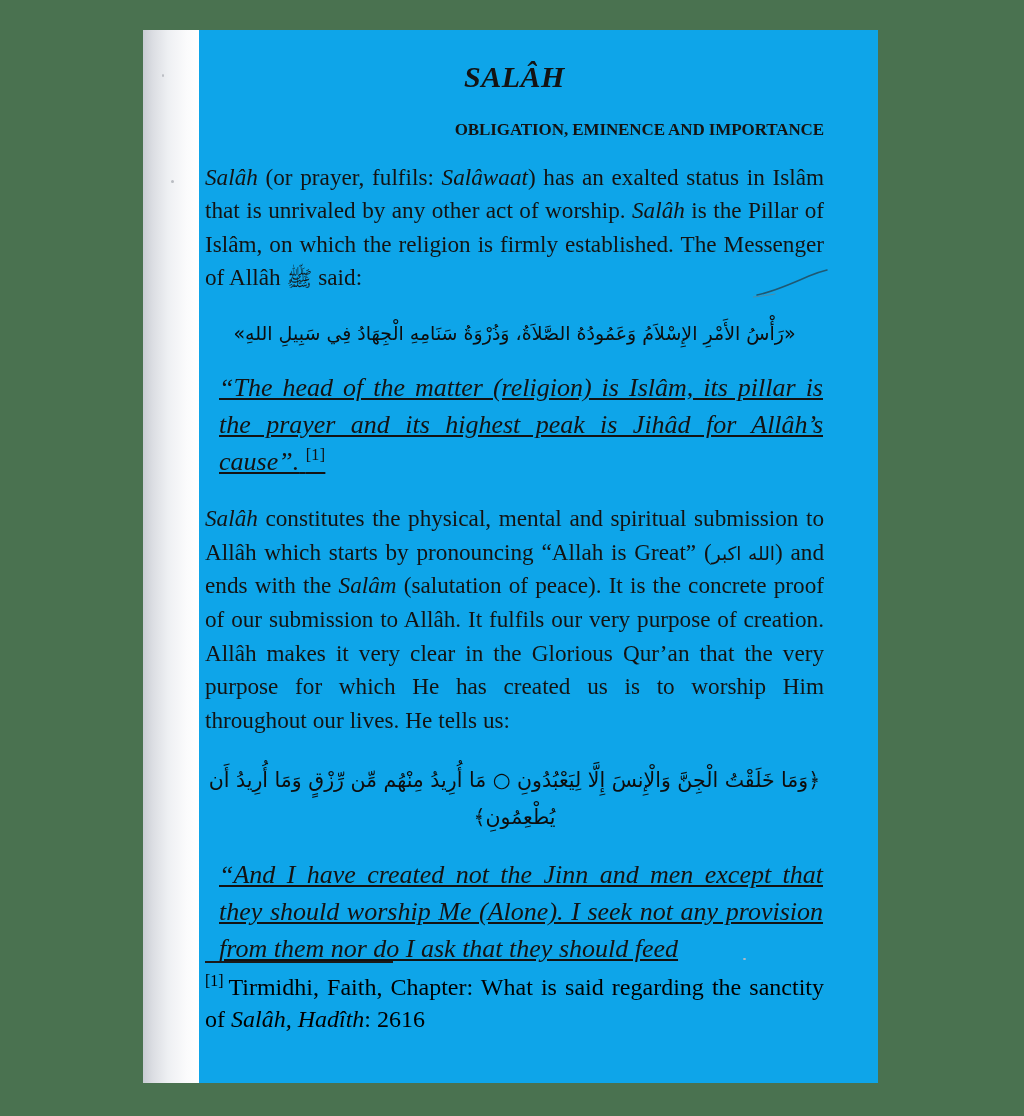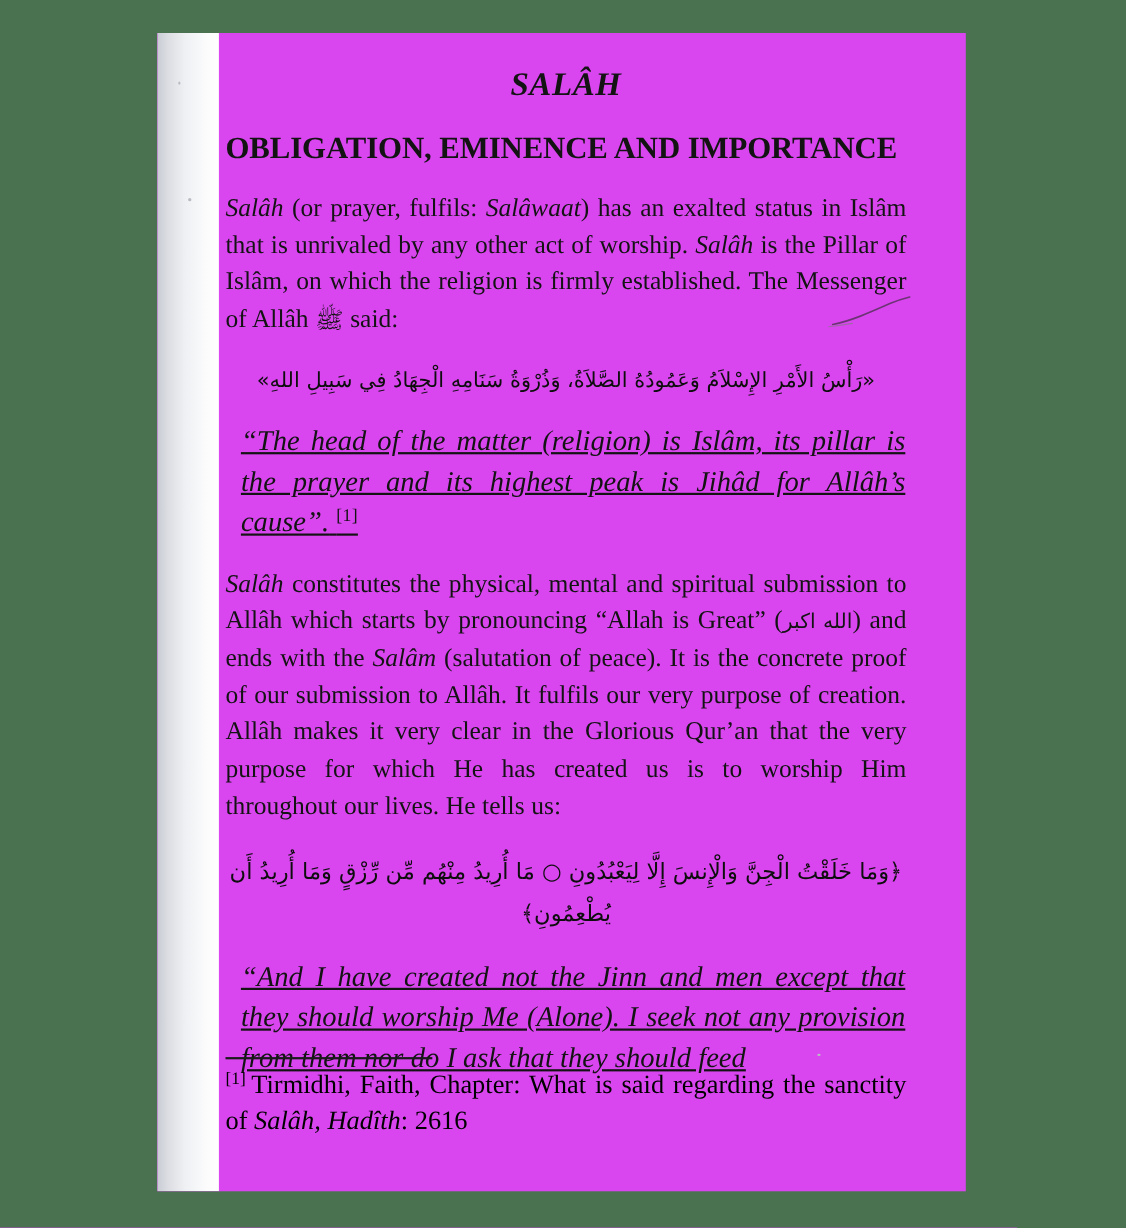--- a/index.html
+++ b/index.html
@@ -15,21 +15,21 @@
     position: relative;
   }
 
   
   #page-sheet {
     position: absolute;
     left: 143px;
     top: 30px;
     width: 735px;
     height: 1053px;
-    background: #d946ef;
+    background: #0ea5e9;
     box-sizing: border-box;
     overflow: hidden;
   }
 
   
   #spine-shadow {
     position: absolute;
     left: 0;
     top: 0;
     width: 56px;
@@ -67,23 +67,23 @@
     text-align: center;
     font-style: italic;
     font-weight: bold;
     font-size: 30px;
     letter-spacing: 0.5px;
     margin: 0 0 0 0;
     line-height: 1.1;
   }
 
   .section-title {
-    text-align: left;
+    text-align: right;
     font-weight: bold;
-    font-size: 28px;
+    font-size: 17px;
     letter-spacing: -0.1px;
     margin: 27px 0 0 0;
     line-height: 1.15;
     white-space: nowrap;
   }
 
   p.body-text {
     font-size: 23.2px;
     line-height: 1.45;
     text-align: justify;

